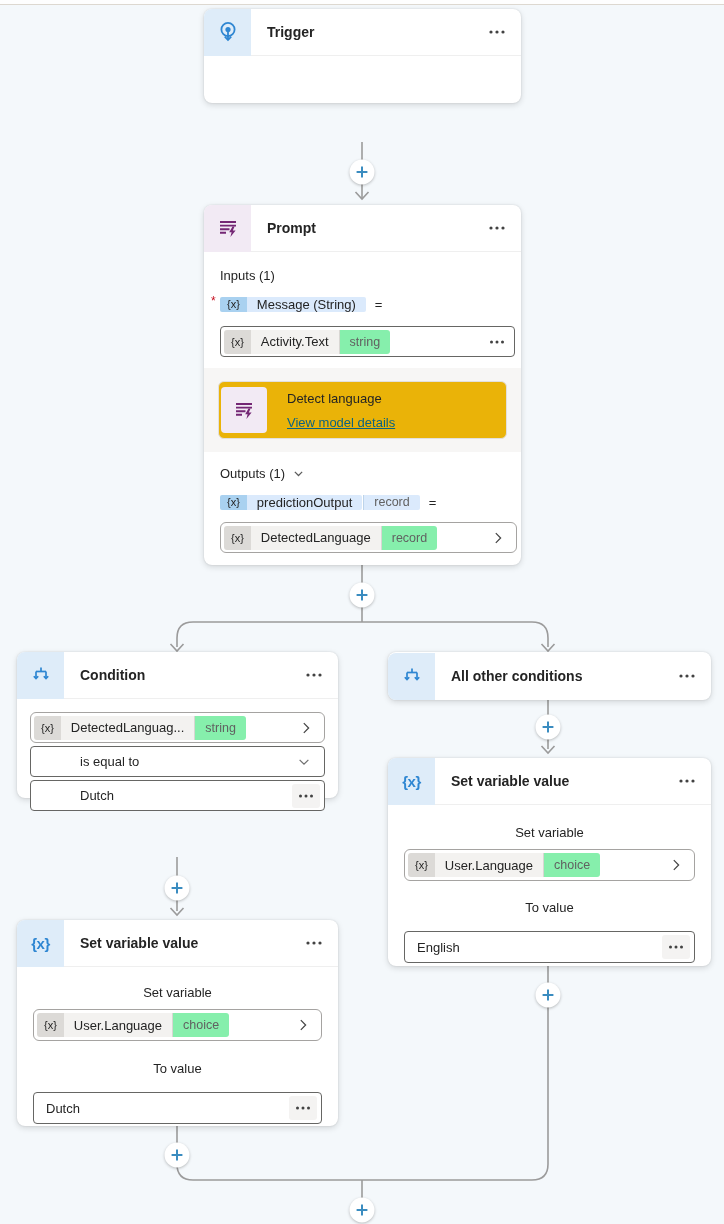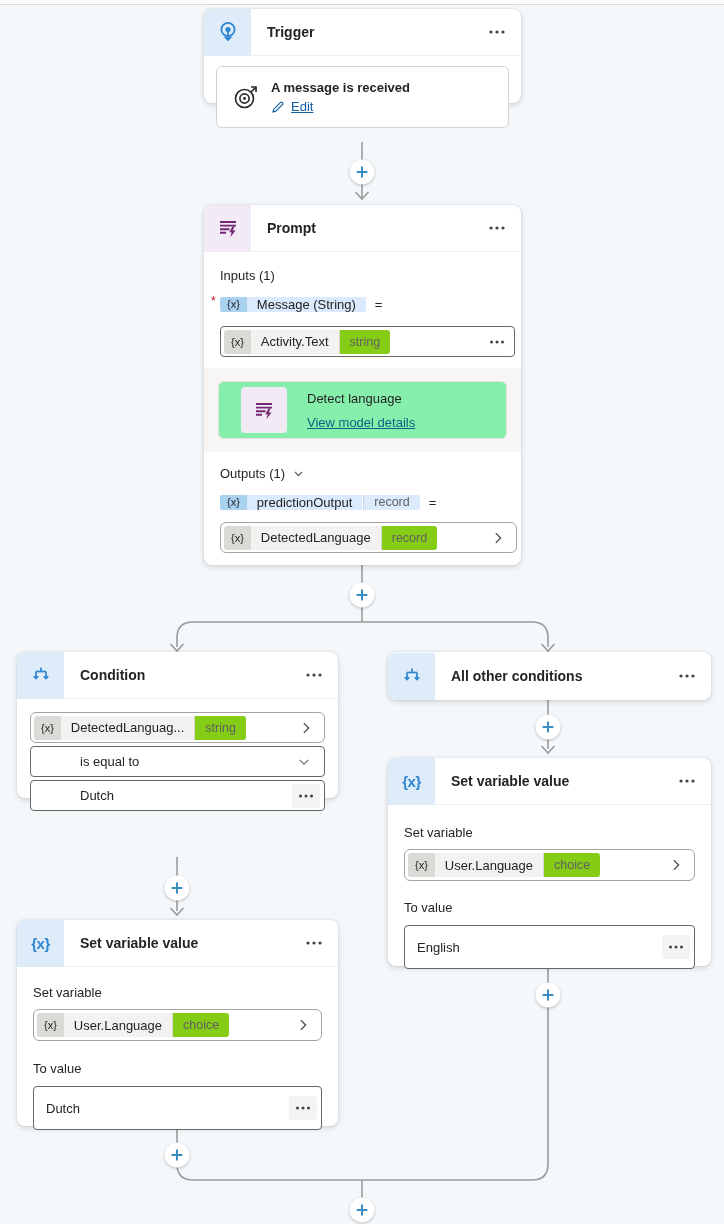--- a/index.html
+++ b/index.html
@@ -49,65 +49,65 @@
     border-radius:0 2px 2px 0; }
   .eq { margin-left:9px; font-size:13px; }
 
   
   .field { display:flex; align-items:center; background:#fff; padding:0 3px; cursor:pointer; }
   .f-dark  { border:1px solid #666664; border-radius:4px; }
   .f-light { border:1px solid #a5a3a1; border-radius:6px; }
   .chipgroup { display:flex; align-items:stretch; height:24px; border-radius:3px; overflow:hidden; }
   .chipgroup .chip { background:#dcdad7; font-size:11px; display:flex; align-items:center; padding:0 7px; }
   .chipgroup .cname { background:#f3f2f0; font-size:13px; display:flex; align-items:center; padding:0 10px; white-space:nowrap; }
-  .chipgroup .ctype { background:#84cc16; font-size:12.5px; color:#616161; display:flex; align-items:center;
+  .chipgroup .ctype { background:#86efac; font-size:12.5px; color:#616161; display:flex; align-items:center;
     padding:0 10px; border-left:1px solid #d8d6d3; }
   .f-end { margin-left:auto; display:flex; align-items:center; }
   .dots-plain { display:flex; margin-right:6px; }
   .dots-box { width:28px; height:24px; background:#f4f3f2; border-radius:3px;
     display:flex; align-items:center; justify-content:center; margin-right:1px; cursor:pointer; }
   .ftext { padding-left:9px; font-size:13px; }
 
   
   .evt-card { margin:10px 12px; height:62px; border:1px solid #d6d4d2; border-radius:6px;
     display:flex; align-items:center; background:#fff; }
   .evt-name { font-size:13px; font-weight:700; }
   .linkrow { display:flex; align-items:center; gap:6px; margin-top:4px; cursor:pointer; }
   .link { color:#115ea3; text-decoration:underline; font-size:13px; }
 
   
   .p-sec1 { padding:16px 7px 0 16px; }
   .p-sec1 .varline { margin-top:9px; margin-left:-9px; }
   .p-sec1 .field { margin-top:10px; height:31px; }
   .band { margin-top:11px; background:#f7f6f5; height:84px; padding:13px 14px; }
-  .model-card { height:58px; background:#86efac; border:1px solid #e2e0de; border-radius:6px;
-    display:flex; align-items:center; padding:22px; }
+  .model-card { height:58px; background:#eab308; border:1px solid #e2e0de; border-radius:6px;
+    display:flex; align-items:center; padding:2px; }
   .model-ibox { width:46px; height:46px; background:#f2eaf4; border-radius:4px; flex:none;
     display:flex; align-items:center; justify-content:center; }
   .model-text { margin-left:20px; }
   .model-name { font-size:13px; }
   .model-link { color:#0c6382; text-decoration:underline; font-size:13px; margin-top:9px; display:inline-block; cursor:pointer; }
   .p-sec2 { padding:14px 7px 0 16px; }
   .out-label { display:flex; align-items:center; gap:7px; cursor:pointer; width:fit-content; }
   .p-sec2 .varline { margin-top:9px; }
   .p-sec2 .field { margin-top:8px; height:31px; }
 
   
   .c-body { padding:13px 13px 0; }
   .c-body .field { height:31px; }
   .c-body .field + .field { margin-top:3px;padding-left:40px; }
   .newcond { display:flex; align-items:center; gap:10px; margin-top:14px; margin-left:4px; cursor:pointer; }
   .newcond span { font-size:13px; }
 
   
-  .sv-body { padding:6px 16px 1px; }
+  .sv-body { padding:6px 16px 1px;text-align:center; }
   .sv-label1 { margin-top:12px; }
   .sv-field1 { margin-top:9px; height:32px; }
   .sv-label2 { margin-top:20px; }
-  .sv-field2 { margin-top:10px; height:44px; }
+  .sv-field2 { margin-top:16px; height:32px; }
   .svr .sv-label1 { margin-top:14px; }
   .svr .sv-label2 { margin-top:19px; }
 </style>
 </head>
 <body>
 
 <div id="canvas">
   <div id="top-edge"></div>
 
   <svg class="wires" width="724" height="1224" viewBox="0 0 724 1224">
@@ -138,38 +138,20 @@
       </div>
       <div class="hdr-title">Trigger</div>
       <div class="menu">
         <svg width="18" height="6" viewBox="0 0 18 6">
             <circle cx="3" cy="3" r="1.6" fill="#424242"></circle>
             <circle cx="9" cy="3" r="1.6" fill="#424242"></circle>
             <circle cx="15" cy="3" r="1.6" fill="#424242"></circle>
           </svg>
       </div>
     </div>
-    <div class="evt-card">
-      <svg style="margin:0 12px 0 15px" width="27" height="27" viewBox="0 0 27 27" fill="none">
-        <circle cx="12.5" cy="14.5" r="9" stroke="#2b2b2b" stroke-width="1.7"></circle>
-        <circle cx="12.5" cy="14.5" r="4.6" stroke="#2b2b2b" stroke-width="1.7"></circle>
-        <circle cx="12.5" cy="14.5" r="1.4" fill="#2b2b2b"></circle>
-        <path d="M18.5 8.5 L23.5 3.5" stroke="#2b2b2b" stroke-width="1.7"></path>
-        <path d="M19 3 L24 3 L24 8" stroke="#2b2b2b" stroke-width="1.7" fill="none"></path>
-      </svg>
-      <div>
-        <div class="evt-name">A message is received</div>
-        <div class="linkrow">
-          <svg width="14" height="14" viewBox="0 0 14 14" fill="none">
-            <path d="M2 12 L2.8 9.2 L9.6 2.4 A1.1 1.1 0 0 1 11.2 2.4 L11.6 2.8 A1.1 1.1 0 0 1 11.6 4.4 L4.8 11.2 Z" stroke="#115ea3" stroke-width="1.2"></path>
-          </svg>
-          <span class="link">Edit</span>
-        </div>
-      </div>
-    </div>
   </div>
 
   <div class="node" style="left:204px; top:205px; width:317px; height:360px;">
     <div class="hdr">
       <div class="iconbox purple">
         <svg width="24" height="24" viewBox="0 0 24 24" fill="none">
           <path d="M4 6 H20 M4 9.6 H20 M4 13.2 H13.5 M4 16.8 H10" stroke="#742774" stroke-width="1.9"></path>
           <path d="M16.5 10.5 L13.2 16.2 H15.6 L14.4 21 L19.6 14.6 H16.8 L18.6 10.5 Z" fill="#742774"></path>
         </svg>
       </div>

